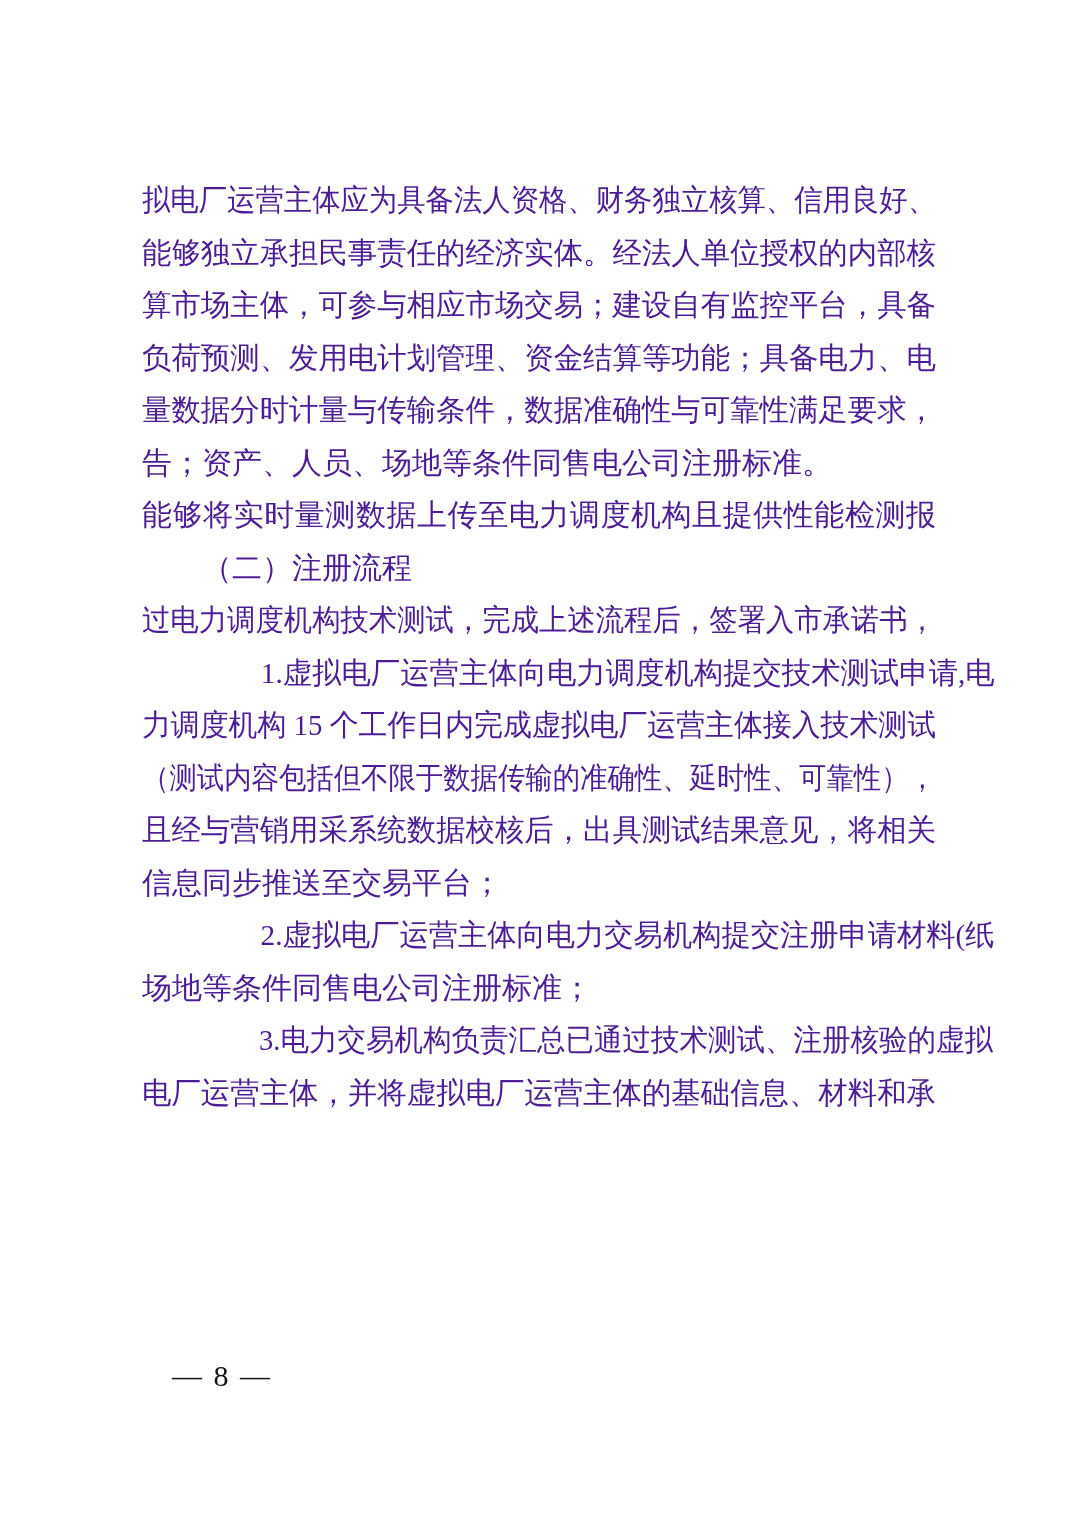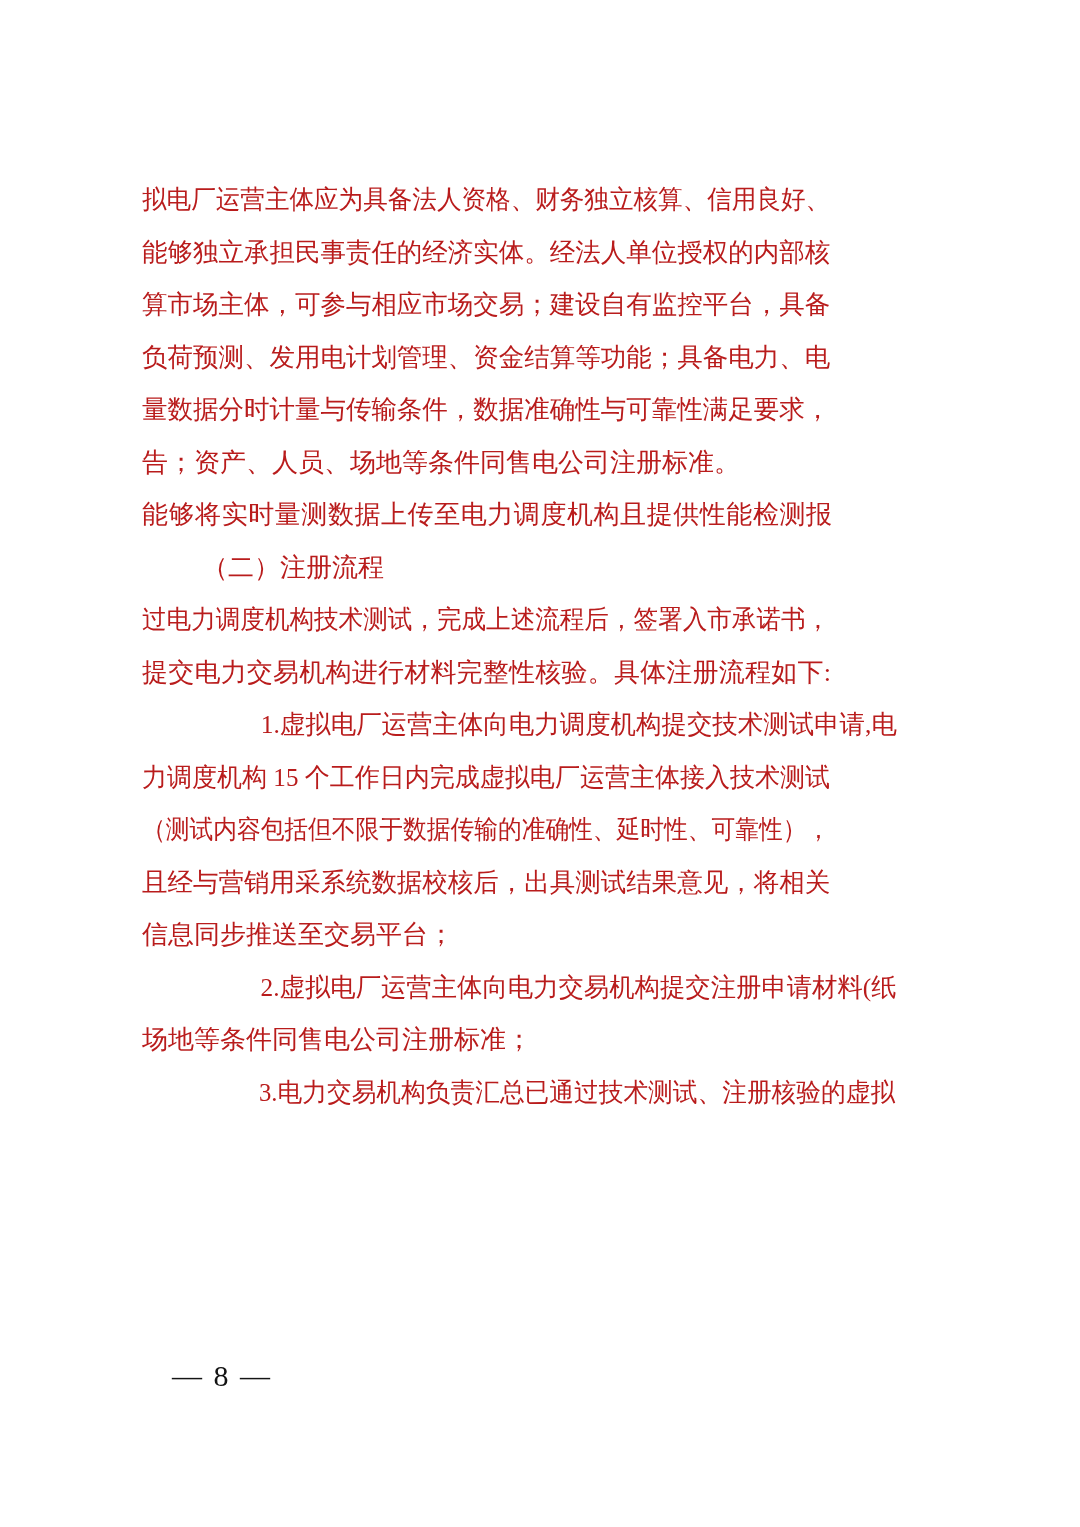--- a/index.html
+++ b/index.html
@@ -17,23 +17,23 @@
   .page {
     position: absolute;
     inset: 0;
     background: #ffffff;
   }
   .text-block {
     position: absolute;
     left: 142px;
     top: 174px;
     width: 794px;
-    font-size: 26px;
+    font-size: 30px;
     line-height: 52.5px;
-    color: #b91c1c;
+    color: #4c1d95;
   }
   .line {
     height: 52.5px;
     white-space: nowrap;
     text-align: left;
   }
   .line.ind {
     text-indent: 60px;
   }
   .footer {
@@ -54,24 +54,24 @@
   <div class="text-block">
       <div class="line"><span style="display: inline-block; transform-origin: 0px 50%; transform: scaleX(0.945238);">拟电厂运营主体应为具备法人资格、财务独立核算、信用良好、</span></div>
       <div class="line"><span style="display: inline-block; transform-origin: 0px 50%; transform: scaleX(0.980247);">能够独立承担民事责任的经济实体。经法人单位授权的内部核</span></div>
       <div class="line"><span style="display: inline-block; transform-origin: 0px 50%; transform: scaleX(0.980247);">算市场主体，可参与相应市场交易；建设自有监控平台，具备</span></div>
       <div class="line"><span style="display: inline-block; transform-origin: 0px 50%; transform: scaleX(0.980247);">负荷预测、发用电计划管理、资金结算等功能；具备电力、电</span></div>
       <div class="line"><span style="display: inline-block; transform-origin: 0px 50%; transform: scaleX(0.980247);">量数据分时计量与传输条件，数据准确性与可靠性满足要求，</span></div>
       <div class="line"><span>告；资产、人员、场地等条件同售电公司注册标准。</span></div>
       <div class="line"><span style="letter-spacing: 0.56px;">能够将实时量测数据上传至电力调度机构且提供性能检测报</span></div>
       <div class="line ind"><span>（二）注册流程</span></div>
       <div class="line"><span style="display: inline-block; transform-origin: 0px 50%; transform: scaleX(0.945238);">过电力调度机构技术测试，完成上述流程后，签署入市承诺书，</span></div>
-      <div class="line"><span style="letter-spacing: 0.217548px;">提交电力交易机构进行材料完整性核验。具体注册流程如下:</span></div>
       <div class="line ind"><span style="display: inline-block; transform-origin: 0px 50%; transform: scaleX(0.978667);">1.虚拟电厂运营主体向电力调度机构提交技术测试申请,电</span></div>
       <div class="line"><span style="display: inline-block; transform-origin: 0px 50%; transform: scaleX(0.962424);">力调度机构 15 个工作日内完成虚拟电厂运营主体接入技术测试</span></div>
       <div class="line"><span style="display: inline-block; transform-origin: 0px 50%; transform: scaleX(0.912644);">（测试内容包括但不限于数据传输的准确性、延时性、可靠性），</span></div>
       <div class="line"><span style="display: inline-block; transform-origin: 0px 50%; transform: scaleX(0.980247);">且经与营销用采系统数据校核后，出具测试结果意见，将相关</span></div>
       <div class="line"><span>信息同步推送至交易平台；</span></div>
       <div class="line ind"><span style="display: inline-block; transform-origin: 0px 50%; transform: scaleX(0.975415);">2.虚拟电厂运营主体向电力交易机构提交注册申请材料(纸</span></div>
       <div class="line"><span>场地等条件同售电公司注册标准；</span></div>
       <div class="line ind"><span style="display: inline-block; transform-origin: 0px 50%; transform: scaleX(0.950162);">3.电力交易机构负责汇总已通过技术测试、注册核验的虚拟</span></div>
+      <div class="line"><span style="display: inline-block; transform-origin: 0px 50%; transform: scaleX(0.980247);">电厂运营主体，并将虚拟电厂运营主体的基础信息、材料和承</span></div>
     </div>
   <div class="footer">— 8 —</div>
 </div>
 
 </body></html>

